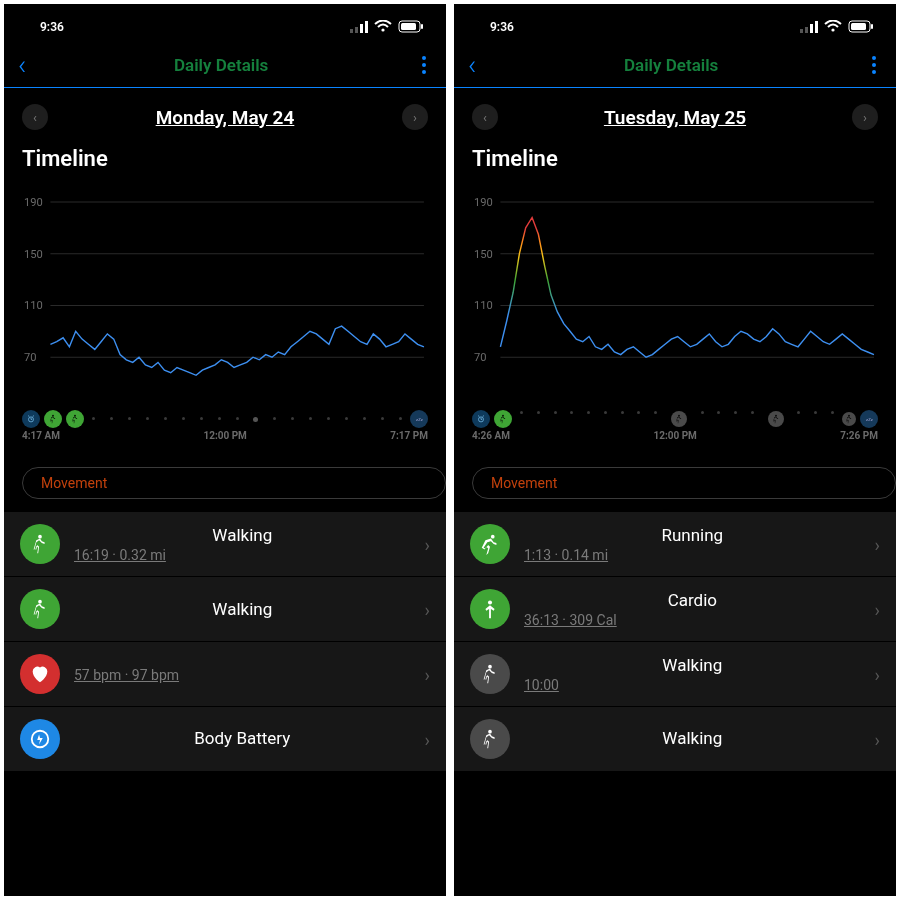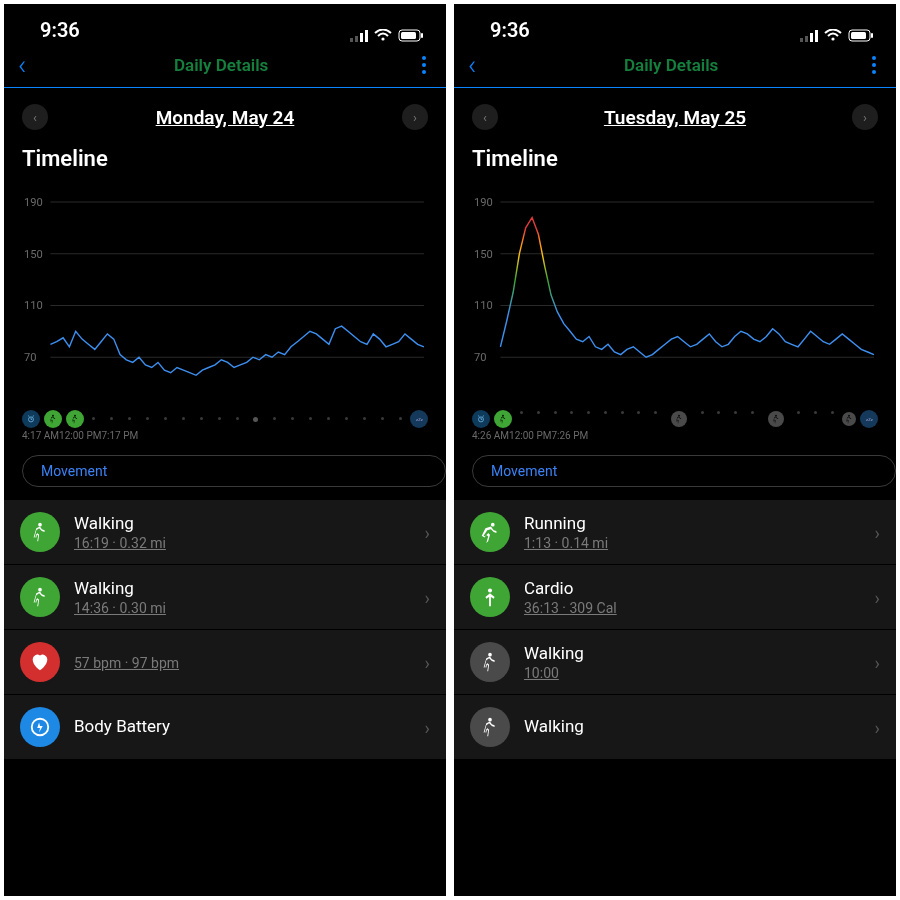--- a/index.html
+++ b/index.html
@@ -12,23 +12,23 @@
   .phone {
     flex: 1;
     background: #000;
     color: #fff;
     display: flex; flex-direction: column;
     overflow: hidden;
     position: relative;
   }
   .statusbar {
     height: 38px;
-    display: flex; align-items: flex-end; justify-content: space-between;
-    padding: 9px 22px 0 36px;
-    font-size: 20px; font-weight: 600;
+    display: flex; align-items: flex-start; justify-content: space-between;
+    padding: 16px 22px 0 36px;
+    font-size: 12px; font-weight: 600;
   }
   .status-right { display: flex; gap: 6px; align-items: center; }
   .signal svg, .wifi svg, .battery svg { display: block; }
   .navbar {
     height: 46px;
     border-bottom: 1px solid #0a84ff;
     display: flex; align-items: center; justify-content: space-between;
     padding: 0 14px;
   }
   .navbar .back { color: #0a84ff; font-size: 28px; font-weight: 300; }
@@ -57,41 +57,41 @@
   }
   .act-dot { width: 18px; height: 18px; border-radius: 50%; display: inline-flex; align-items: center; justify-content: center; }
   .act-dot.alarm { background: #0e3a5c; }
   .act-dot.walk { background: #3fa535; }
   .act-dot.walk.gray { background: #4a4a4a; }
   .act-dot.sleep { background: #15395a; }
   .act-dot svg { width: 10px; height: 10px; }
   .strip-dots { flex: 1; display: flex; justify-content: space-between; padding: 0 4px; }
   .strip-dots span { width: 3px; height: 3px; border-radius: 50%; background: #3a3a3a; }
   .strip-dots span.big { width: 5px; height: 5px; background: #555; }
-  .xlabels { display: flex; justify-content: flex-start; padding: 2px 18px 14px 18px; color: #6a6a6a; font-size: 10px; }
+  .xlabels { display: flex; justify-content: space-between; padding: 2px 18px 14px 18px; color: #6a6a6a; font-size: 10px; font-weight: bold; }
   .pill {
     display: inline-block;
     border: 1px solid #3a3a3a; border-radius: 18px;
-    padding: 7px 18px; margin: 0 0 12px 18px;
-    font-size: 14px; color: #3b82f6;
+    padding: 7px 18px; margin: 12px 0 12px 18px;
+    font-size: 14px; color: #c2410c;
   }
   .list { display: flex; flex-direction: column; }
   .row {
     display: flex; align-items: center; gap: 14px;
     background: #171717; padding: 12px 16px;
     border-top: 1px solid #000;
   }
   .row .icon { width: 40px; height: 40px; border-radius: 50%; display: flex; align-items: center; justify-content: center; flex-shrink: 0; }
   .row .icon svg { width: 22px; height: 22px; fill: #fff; }
   .row .icon.green { background: #3fa535; }
   .row .icon.red { background: #d32f2f; }
   .row .icon.blue { background: #1e88e5; }
   .row .icon.gray { background: #4a4a4a; }
   .row .txt { flex: 1; }
-  .row .txt .t1 { font-size: 17px; color: #fff; }
+  .row .txt .t1 { font-size: 17px; color: #fff; text-align: center; }
   .row .txt .t2 { font-size: 14px; color: #7a7a7a; margin-top: 2px; text-decoration: underline; }
   .row .chev { color: #555; font-size: 18px; }
 </style>
 </head>
 <body>
 
 <div class="phone">
     <div class="statusbar">
       <span>9:36</span>
       <div class="status-right">
@@ -217,21 +217,20 @@
     </div>
     <div class="row">
       <div class="icon green">
           <svg viewBox="0 0 24 24">
             <circle cx="12" cy="4" r="2"></circle>
             <path d="M10 22l1-7-2-2-1 5H6l2-8 3-2 3 3 3 1v-2l-3-1-2-3-4 2-3 10h2l1-4 2 2-1 6z"></path>
           </svg>
         </div>
       <div class="txt">
         <div class="t1">Walking</div>
-        <div class="t2">14:36 · 0.30 mi</div>
       </div>
       <div class="chev">›</div>
     </div>
     <div class="row">
       <div class="icon red">
           <svg viewBox="0 0 24 24">
             <path d="M12 21s-8-5-8-12a5 5 0 0 1 8-4 5 5 0 0 1 8 4c0 7-8 12-8 12z"></path>
           </svg>
         </div>
       <div class="txt">

